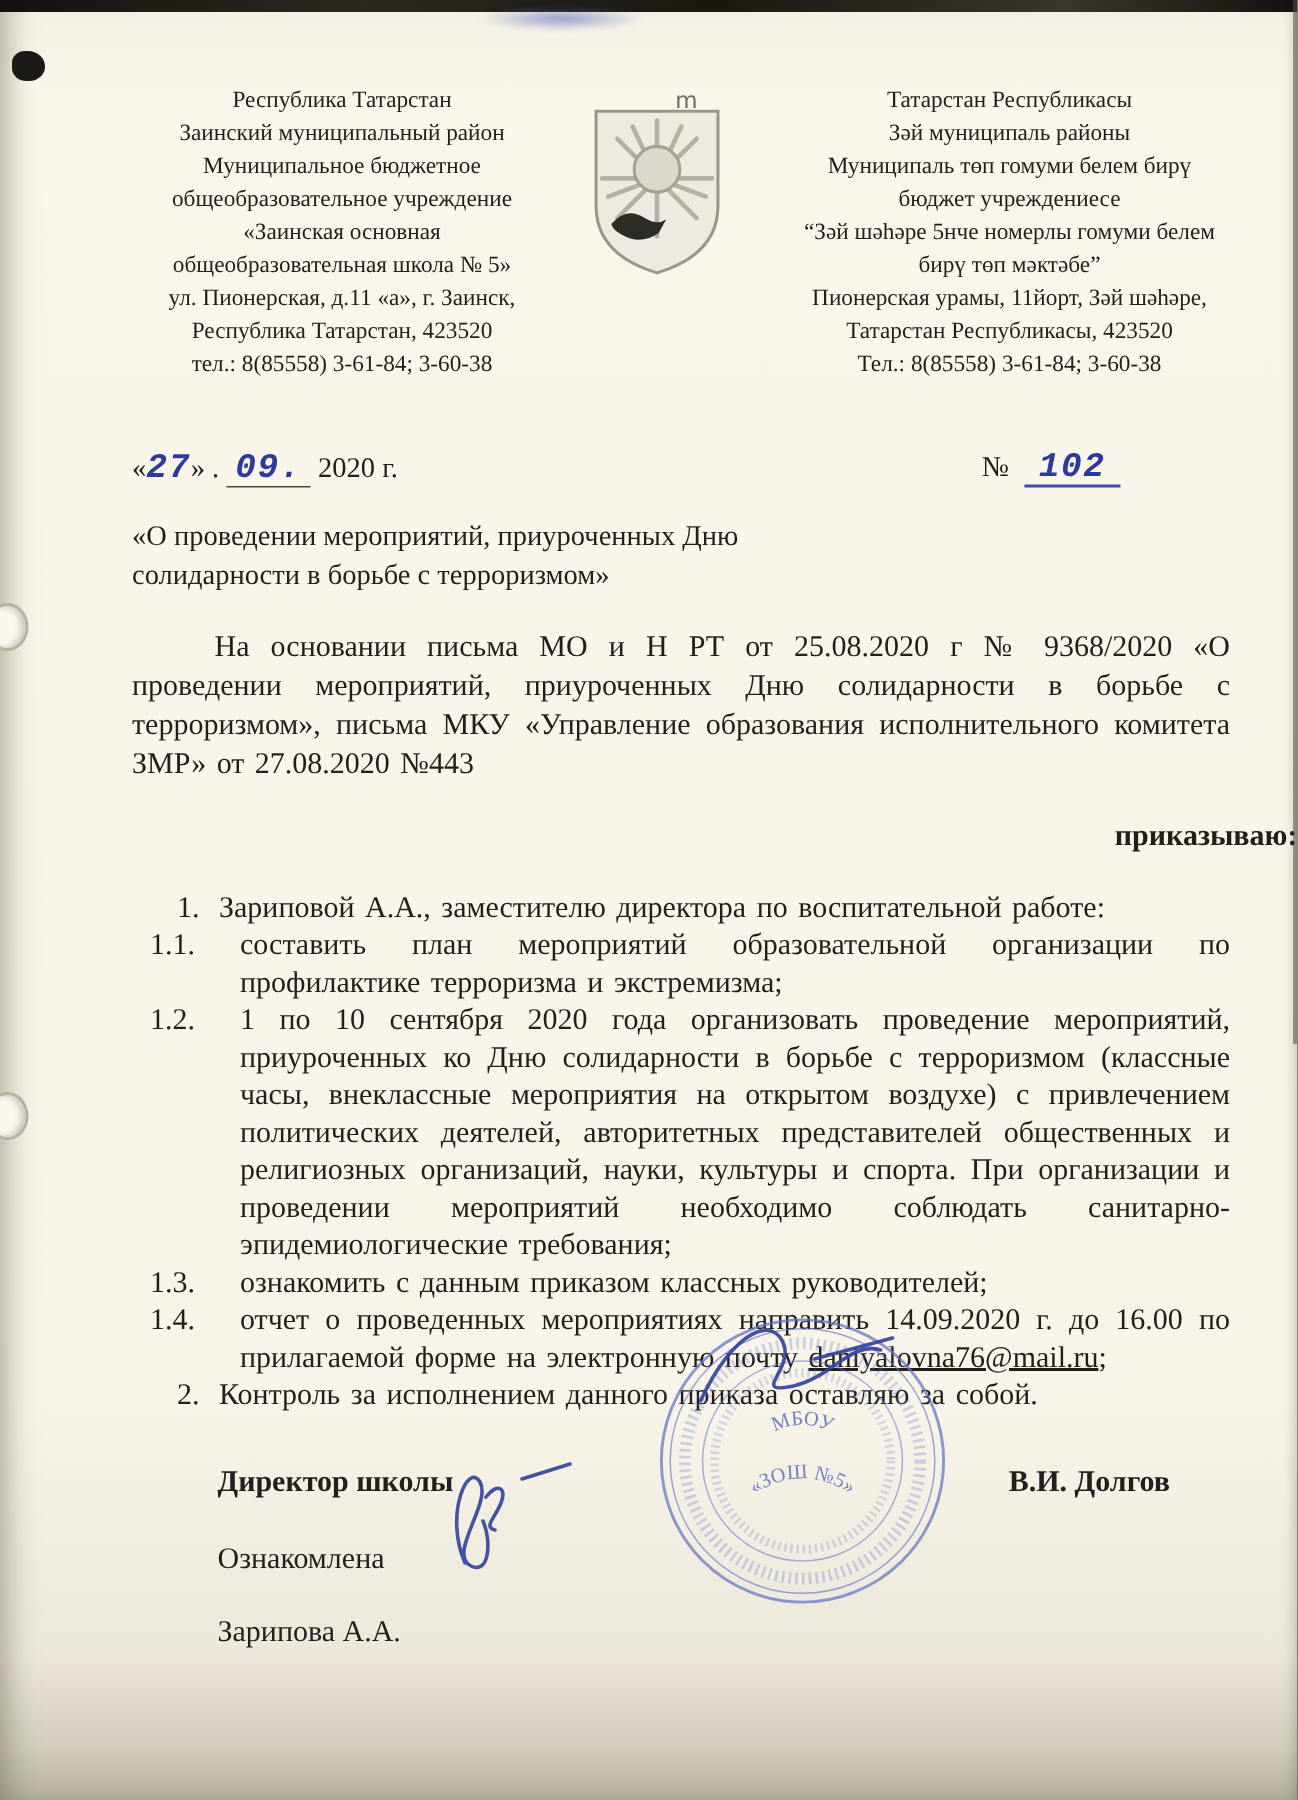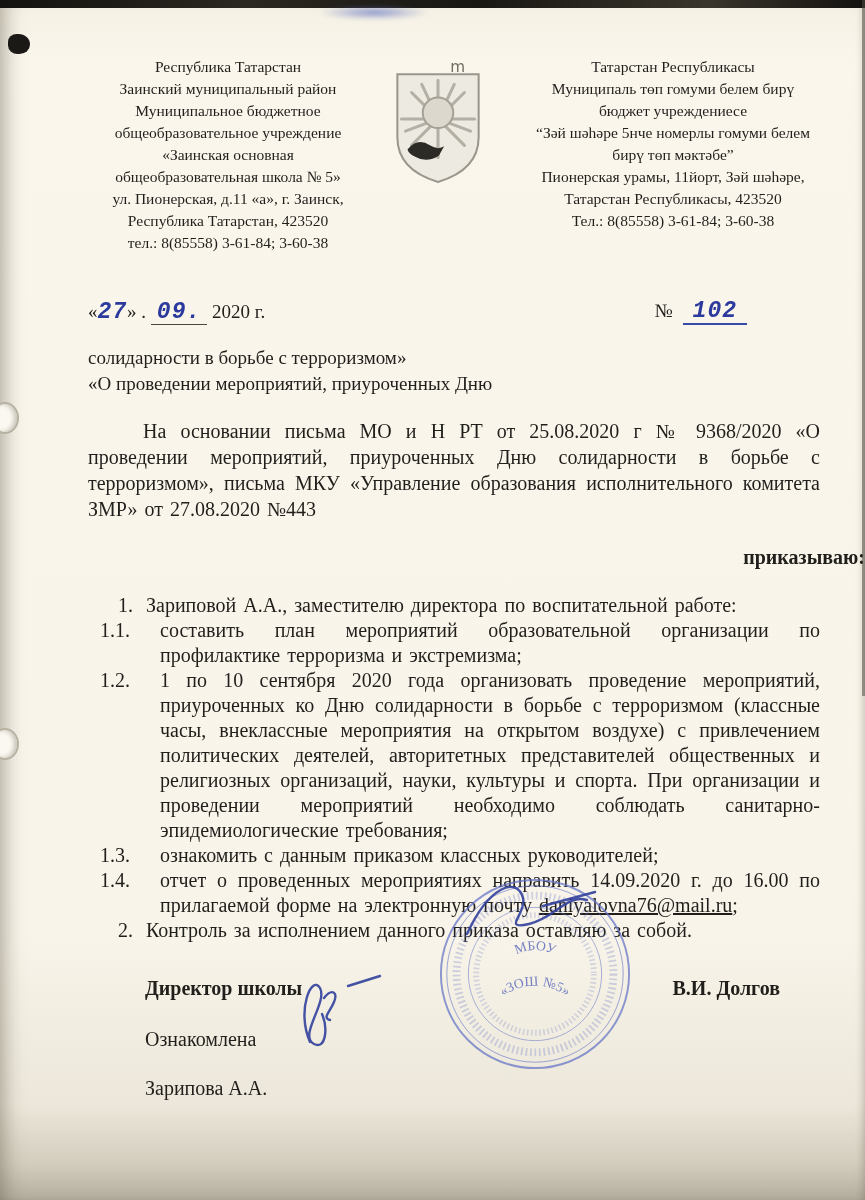--- a/index.html
+++ b/index.html
@@ -100,20 +100,21 @@
           <line x1="50" y1="58" x2="18" y2="70"></line>
             <line x1="50" y1="58" x2="82" y2="70"></line>
         </g>
         <circle cx="50" cy="52" r="15" fill="#dcd8cd" stroke="#a5a196" stroke-width="2"></circle>
         <path d="M20,88 q10,-12 22,-4 q8,5 14,1 l-5,9 q-12,8 -24,1 q-6,-3 -7,-7 z" fill="#2d2b26"></path>
       </svg>
     </div>
 
     <div class="h-col h-right">
         <div>Татарстан  Республикасы</div>
+        <div>Зәй муниципаль районы</div>
         <div>Муниципаль төп гомуми  белем бирү</div>
         <div>бюджет учреждениесе</div>
         <div>“Зәй  шәһәре 5нче  номерлы гомуми белем</div>
         <div>бирү төп  мәктәбе”</div>
         <div>Пионерская урамы, 11йорт,  Зәй шәһәре,</div>
         <div>Татарстан Республикасы, 423520</div>
         <div>Тел.: 8(85558) 3-61-84; 3-60-38</div>
       </div>
   </div>
 
@@ -122,22 +123,22 @@
       <span>«</span><span class="hand">27</span><span>» .</span>
       <span class="month-wrap"><span class="hand">09.</span></span>
       <span>2020 г.</span>
     </div>
     <div>
       <span>№</span><span class="num-wrap"><span class="hand">102</span></span>
     </div>
   </div>
 
   <div class="subject">
+      <div>«О проведении мероприятий, приуроченных Дню</div>
       <div>солидарности в борьбе с терроризмом»</div>
-      <div>«О проведении мероприятий, приуроченных Дню</div>
     </div>
 
   <div class="intro">На основании письма МО и Н РТ  от 25.08.2020 г № 9368/2020 «О проведении мероприятий, приуроченных Дню солидарности в борьбе с терроризмом», письма МКУ «Управление образования исполнительного комитета ЗМР» от 27.08.2020 №443</div>
 
   <div class="order-word">приказываю:</div>
 
   <div class="list">
     <div class="item lvl1">
       <span class="num">1.</span>
       <span class="txt">Зариповой А.А., заместителю директора по воспитательной работе:</span>

